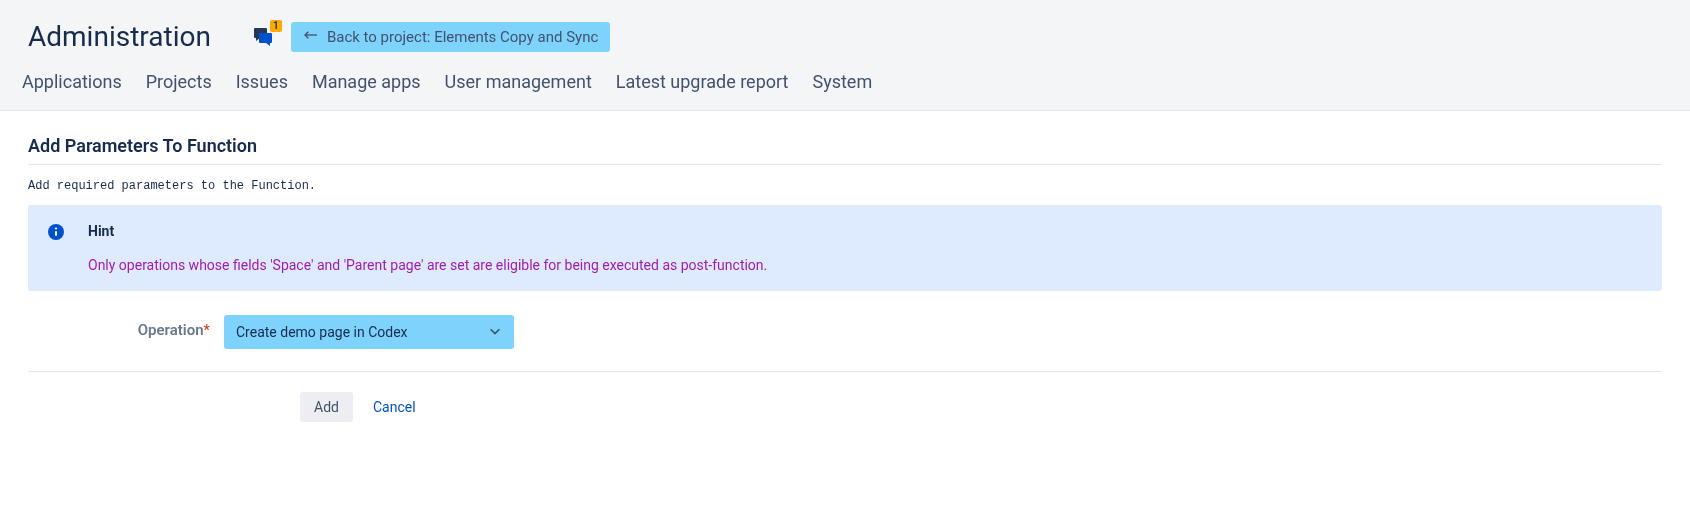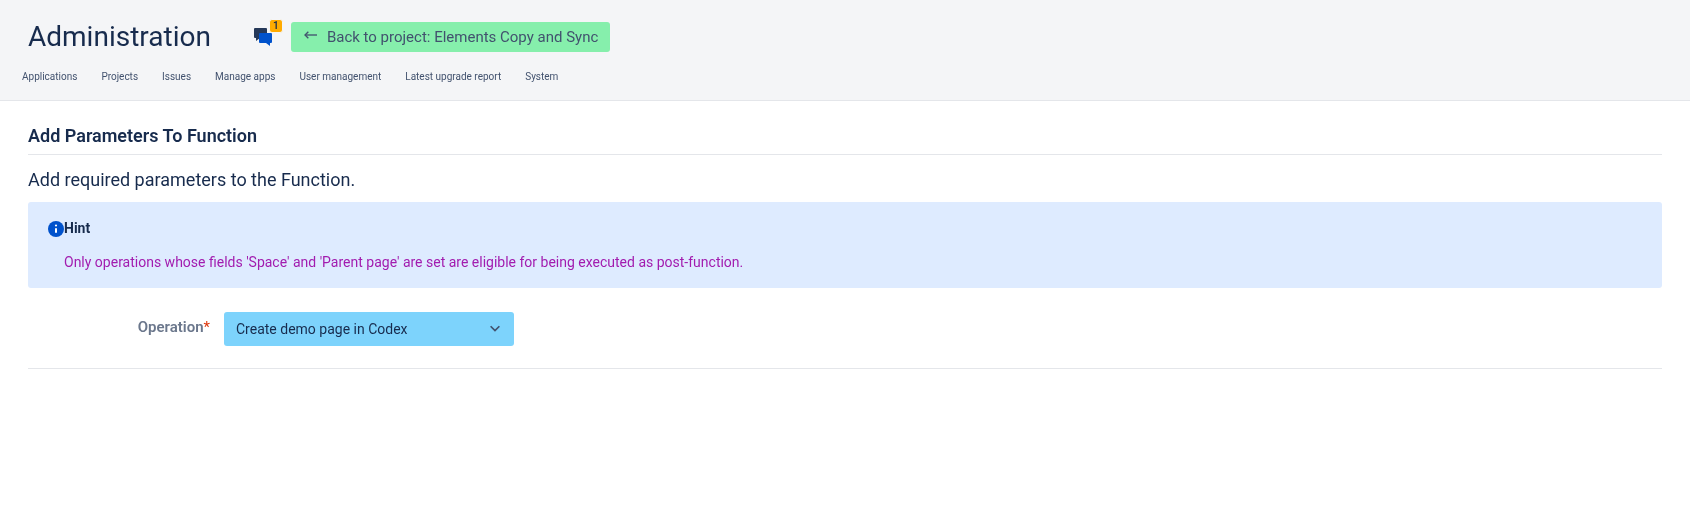--- a/index.html
+++ b/index.html
@@ -58,66 +58,68 @@
     font-weight: 600;
     width: 14px;
     height: 14px;
     border-radius: 3px;
     display: flex;
     align-items: center;
     justify-content: center;
     border: 1px solid #f4f5f7;
   }
   .back-btn {
-    background: #86efac;
+    background: #7dd3fc;
     border-radius: 3px;
     padding: 6px 12px;
     display: flex;
     align-items: center;
     gap: 8px;
     color: #42526e;
     font-size: 15px;
     cursor: pointer;
   }
   .back-btn svg { width: 16px; height: 14px; }
   .nav-row {
     display: flex;
     gap: 24px;
     padding: 0 22px 14px 22px;
-    font-size: 10px;
+    font-size: 18px;
   }
   .nav-item {
     color: #42526e;
     cursor: pointer;
     padding: 4px 0;
   }
   .content {
     padding: 24px 28px;
   }
   .section-title {
     font-size: 18px;
     font-weight: 600;
     color: #172b4d;
     margin-bottom: 8px;
   }
   .title-divider {
     border-bottom: 1px solid #e4e6ea;
     margin-bottom: 14px;
   }
   .section-desc {
-    font-size: 18px;
+    font-size: 12px;
     color: #172b4d;
     margin-bottom: 12px;
+    font-family: Liberation Mono, monospace;
   }
   .hint-panel {
     background: #deebff;
     border-radius: 3px;
     padding: 18px 20px;
     display: flex;
     align-items: flex-start;
+    gap: 24px;
     margin-bottom: 24px;
   }
   .hint-icon {
     width: 16px;
     height: 16px;
     flex-shrink: 0;
     margin-top: 1px;
   }
   .hint-body {}
   .hint-title {
@@ -254,13 +256,17 @@
           <svg viewBox="0 0 16 16" fill="none" stroke="currentColor" stroke-width="2">
               <polyline points="3,6 8,11 13,6"></polyline>
             </svg>
         </span>
       </div>
     </div>
   </div>
 
   <div class="divider"></div>
 
+  <div class="button-row">
+    <div class="btn-add">Add</div>
+    <div class="btn-cancel">Cancel</div>
+  </div>
 </div>
 
 </body></html>

